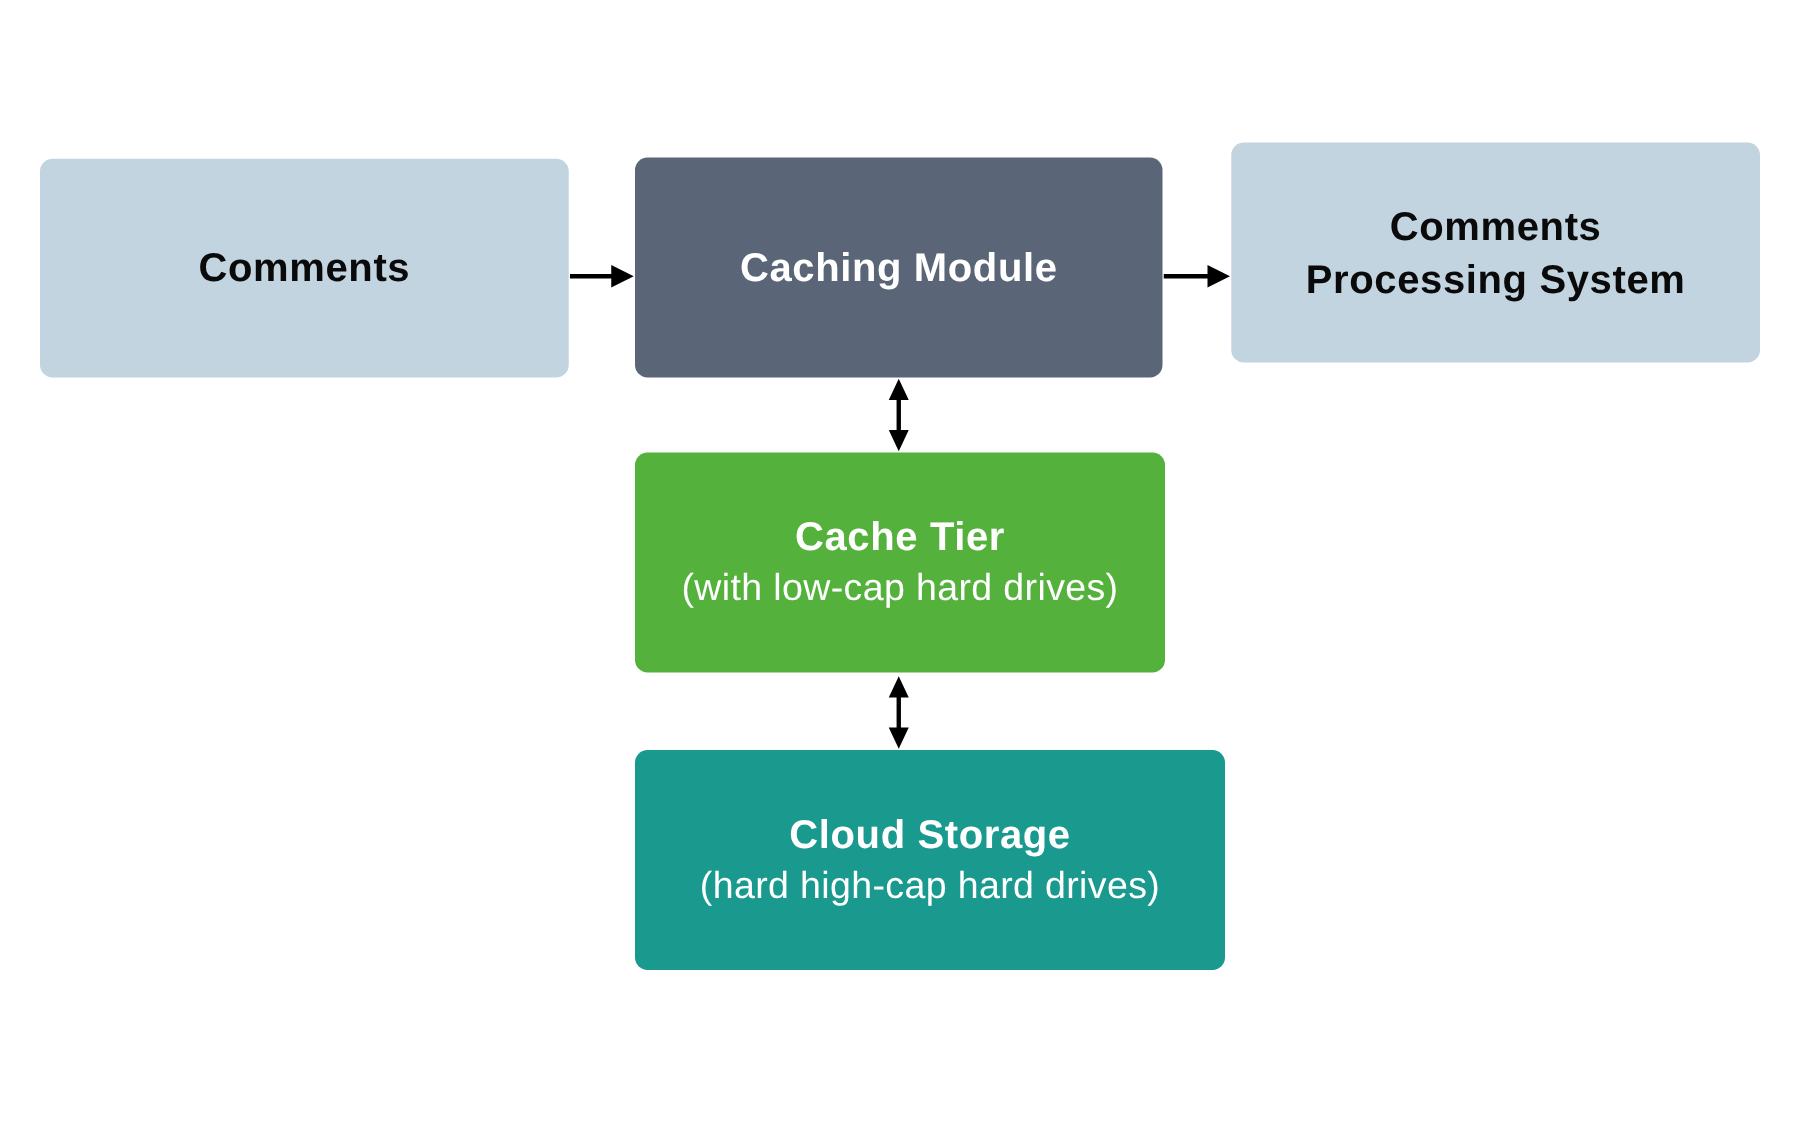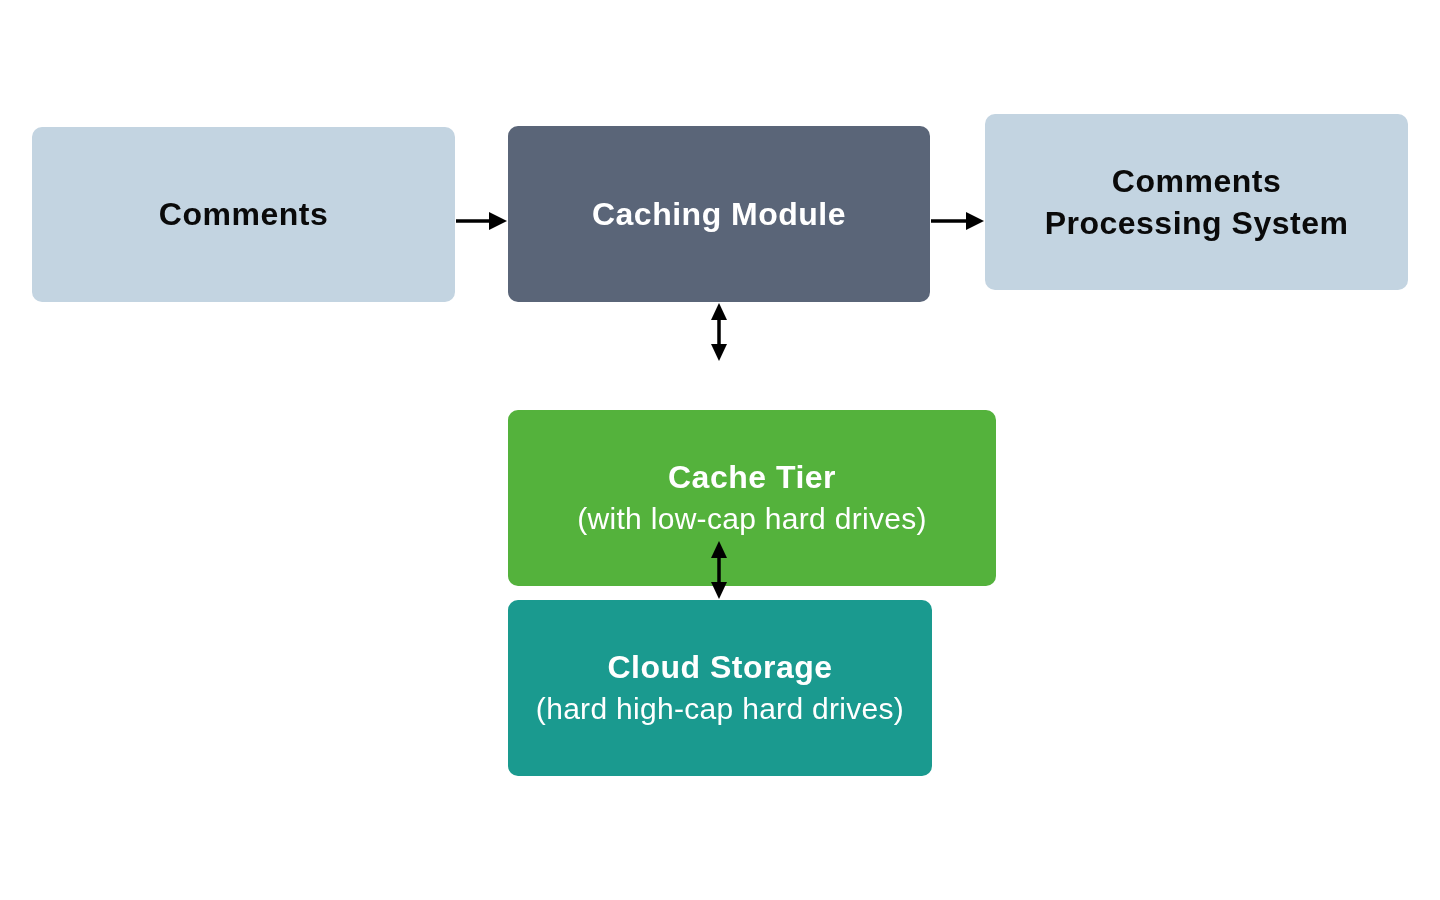--- a/index.html
+++ b/index.html
@@ -51,22 +51,22 @@
     color: #ffffff;
   }
   .node-teal {
     background: #1a9a8f;
     color: #ffffff;
   }
   #box-comments            { left: 32px;  top: 127px; width: 423px; height: 175px; }
   #box-caching-module      { left: 508px; top: 126px; width: 422px; height: 176px; }
   #box-comments-processing { left: 985px; top: 114px; width: 423px; height: 176px; }
   #box-comments-processing .title { max-width: 330px; }
-  #box-cache-tier          { left: 508px; top: 362px; width: 488px; height: 176px; margin-top: 48px; }
-  #box-cloud-storage       { left: 508px; top: 600px; width: 424px; height: 176px; text-align: center; }
+  #box-cache-tier          { left: 508px; top: 362px; width: 424px; height: 176px; }
+  #box-cloud-storage       { left: 508px; top: 600px; width: 472px; height: 176px; text-align: center; }
   .arrows {
     position: absolute;
     left: 0; top: 0;
     width: 1440px; height: 900px;
     pointer-events: none;
   }
 </style>
 </head>
 <body>
 

